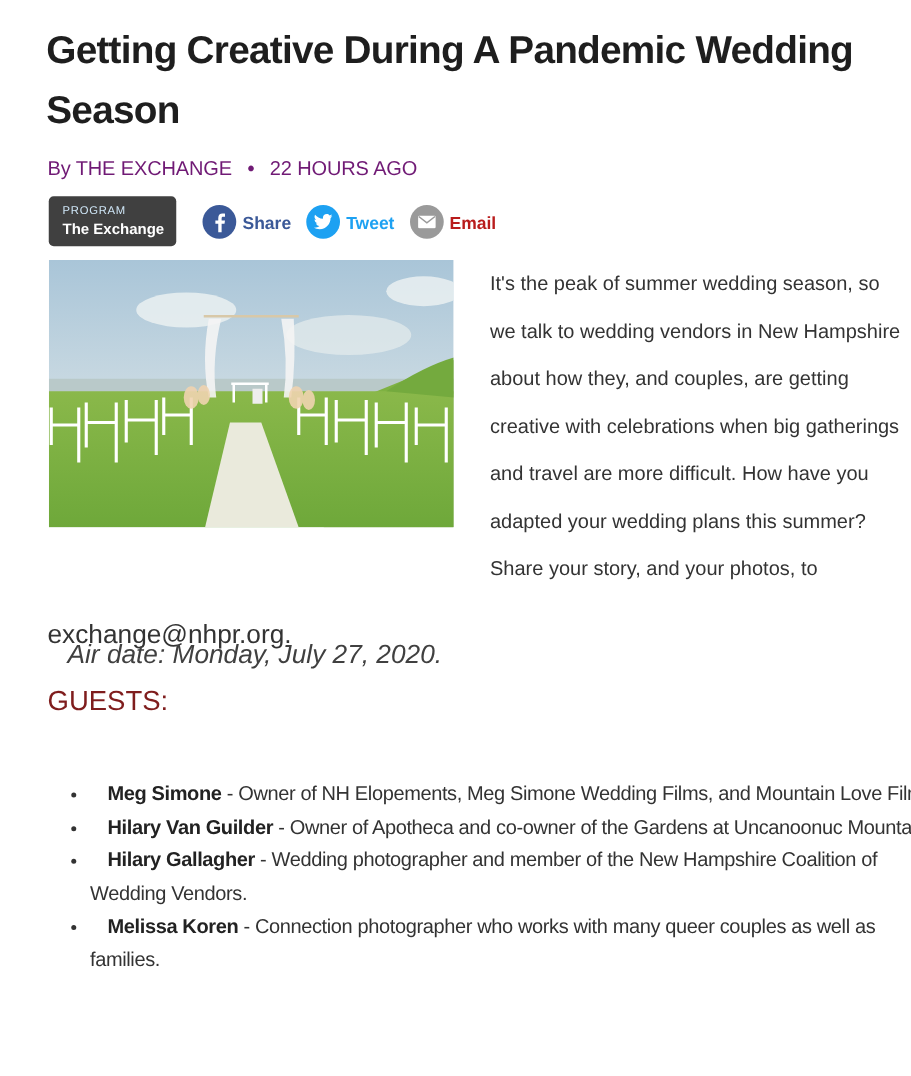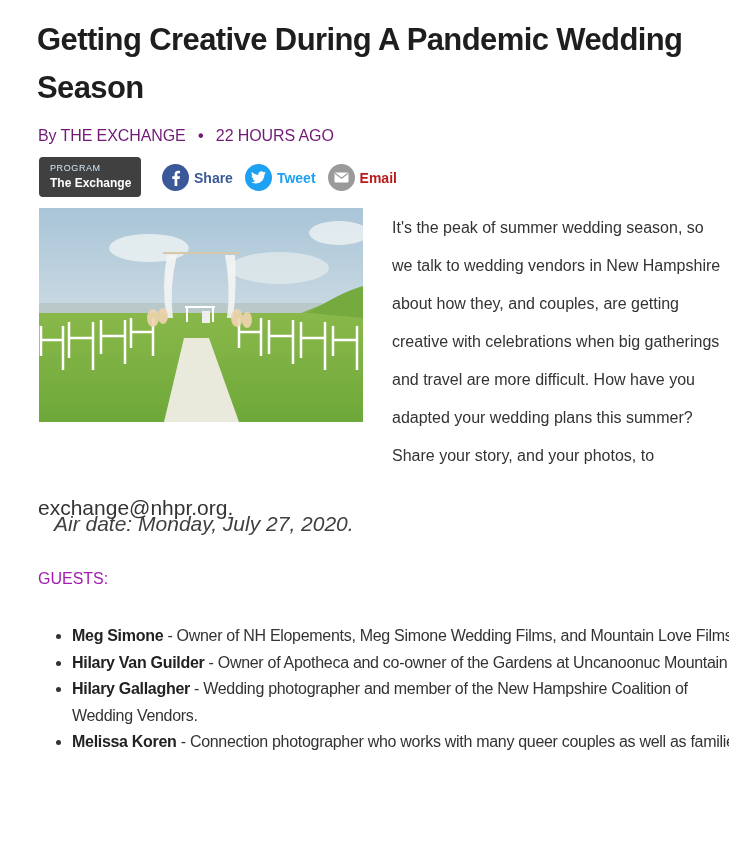--- a/index.html
+++ b/index.html
@@ -44,28 +44,28 @@
     position: absolute; left: 392px; top: 209px; width: 330px;
     font-size: 16px; line-height: 38px; color: #333;
   }
   .intro-tail {
     position: absolute; left: 38px; top: 458px; font-size: 21px; line-height: 31px; color: #333; margin-top: 34px;
   }
   .airdate {
     position: absolute; left: 38px; top: 512px; font-size: 21px; font-style: italic; color: #404040; margin-left: 16px;
   }
   .guests-h {
-    position: absolute; left: 38px; top: 570px; font-size: 16px; color: #a21caf;
+    position: absolute; left: 38px; top: 548px; font-size: 22px; color: #7f1d1d;
   }
   .guest-list {
     position: absolute; left: 38px; top: 623px; width: 680px; margin: 0; padding: 0 0 0 34px;
     font-size: 16px; line-height: 26.5px; color: #333; letter-spacing: -0.3px;
   }
   .guest-list li { margin: 0; padding: 0; }
-  .guest-list b { color: #222; }
+  .guest-list b { color: #222; margin-left: 14px; }
 </style>
 </head>
 <body>
 
 <h1 class="title">Getting Creative During A Pandemic Wedding Season</h1>
 
 <div class="byline">
   <span>By</span>
   <span>THE EXCHANGE</span>
   <span class="dot">•</span>

